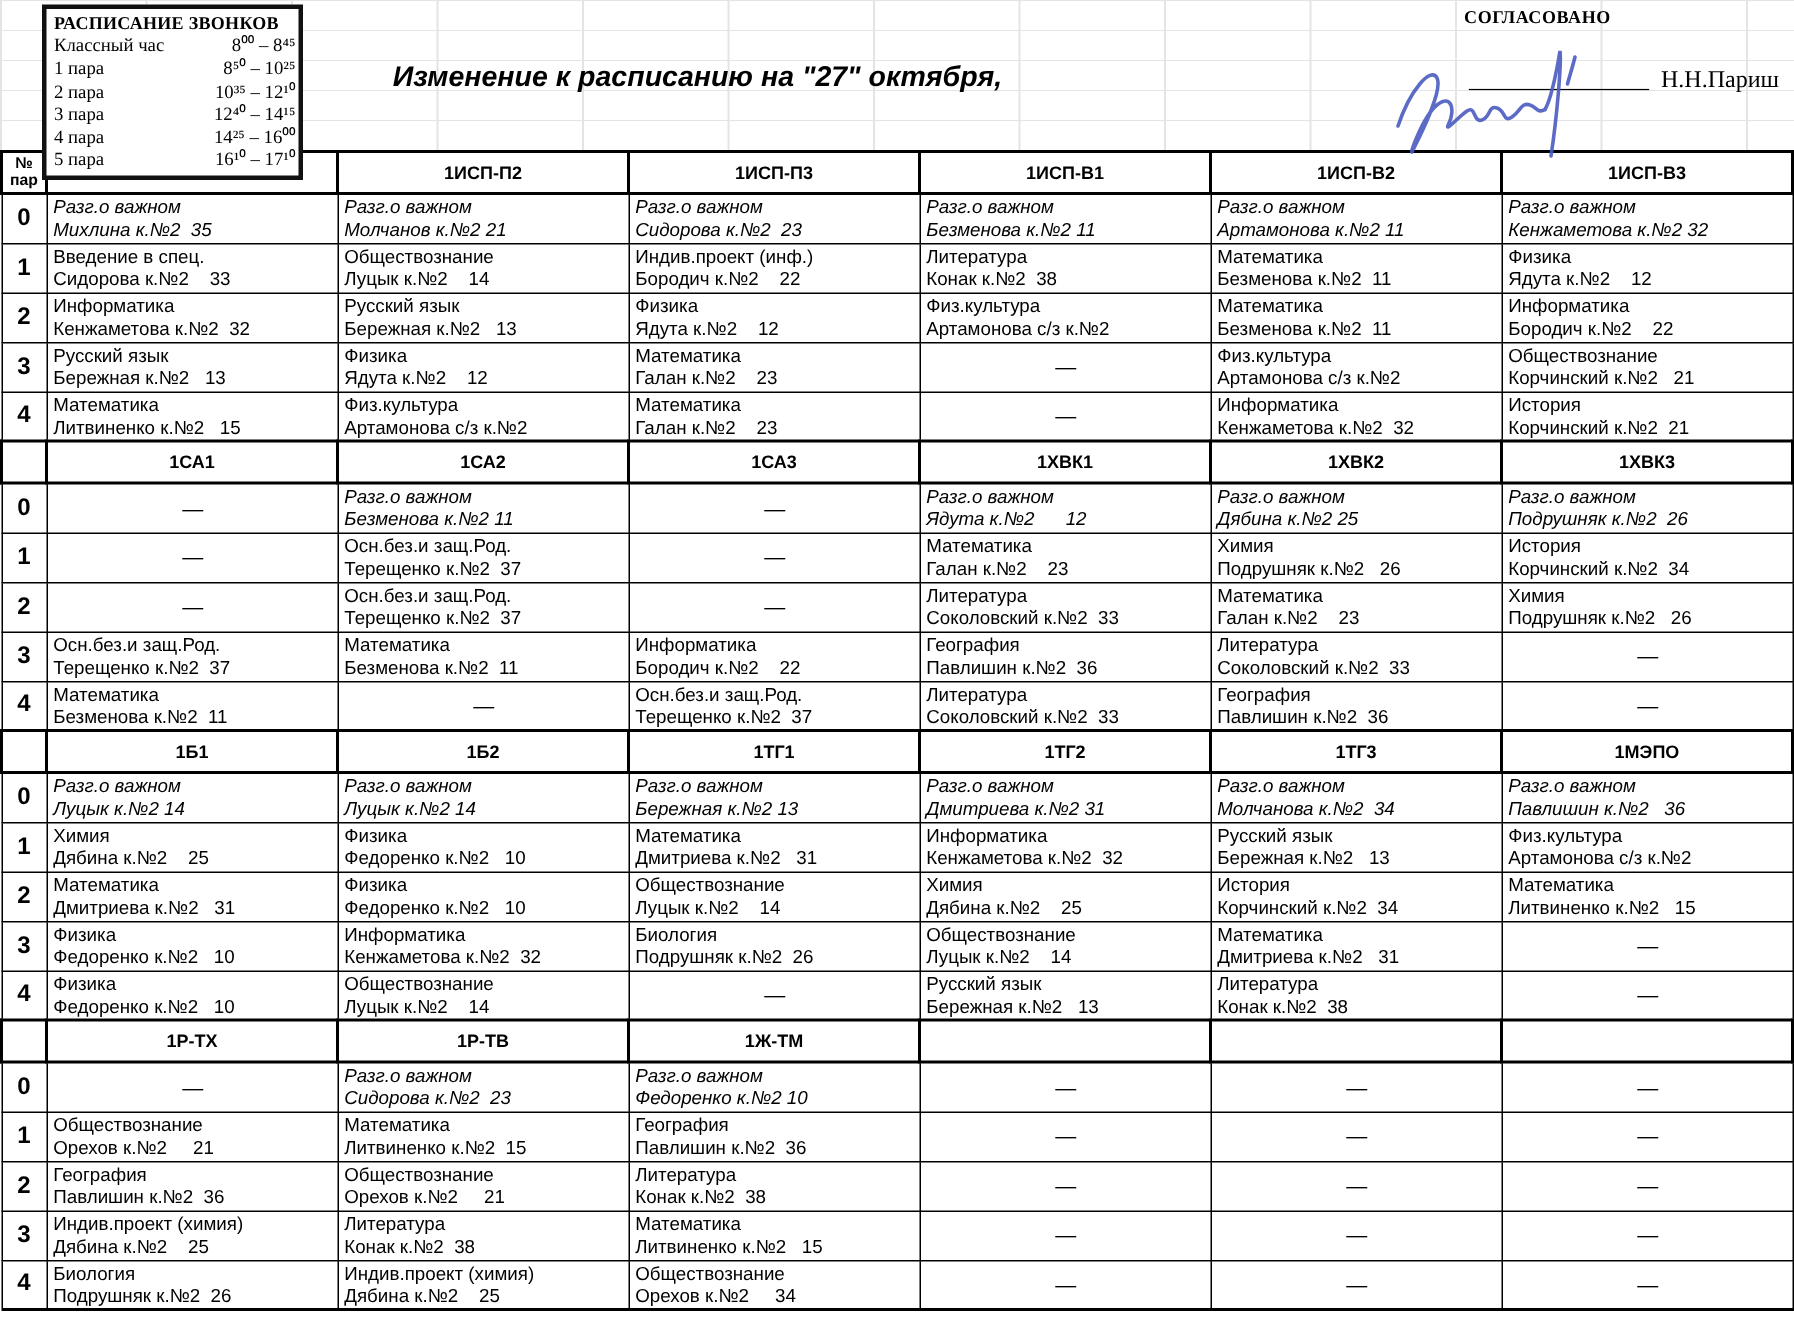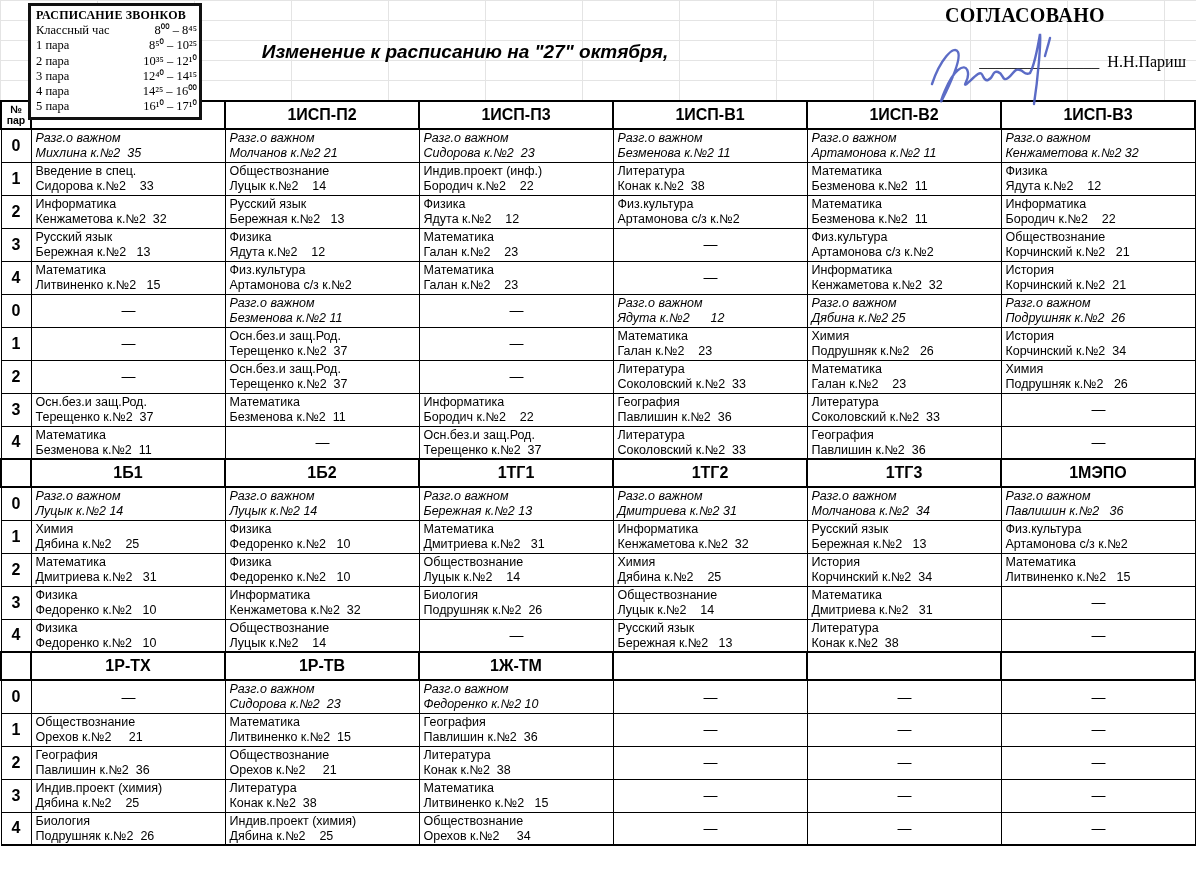--- a/index.html
+++ b/index.html
@@ -28,35 +28,35 @@
 
   .title-block {
     position:absolute; left:215px; top:38px; width:500px; text-align:center;
     font-size:19px; font-weight:bold; font-style:italic; color:#000; line-height:27px;
   }
 
   .approval {
     position:absolute; right:6px; top:4px; width:330px;
     font-family:"Liberation Serif", serif; color:#000;
   }
-  .approval .head { font-weight:bold; font-size:20px; text-align:center; letter-spacing:.4px; }
+  .approval .head { font-weight:bold; font-size:12px; text-align:center; letter-spacing:.4px; }
   .approval .role { font-size:15px; text-align:center; margin-top:2px; }
   .approval .sigline { font-size:16px; text-align:right; margin-top:26px; padding-right:4px; }
   .approval .sig-svg { position:absolute; left:58px; top:22px; pointer-events:none; }
 
   
   table.sched { border-collapse:collapse; width:1196px; table-layout:fixed; }
   table.sched col.c-num { width:30px; }
   table.sched td, table.sched th { border:1px solid #000; }
   table.sched th.group-head, table.sched th.num-head {
     border:2px solid #000; background:#fff;
   }
   .section-header-row { height:28px; }
   .data-row { height:33px; }
-  th.group-head { font-size:16px; font-weight:bold; text-align:center; font-family:"Liberation Sans", sans-serif; }
+  th.group-head { font-size:12px; font-weight:bold; text-align:center; font-family:"Liberation Sans", sans-serif; }
   th.num-head { font-size:10.5px; font-weight:bold; line-height:11px; text-align:center; }
   td.num { text-align:center; font-weight:bold; font-size:16px; border-left:2px solid #000; border-right:2px solid #000; }
   td.cell {
     font-size:12.5px; line-height:15.2px; padding:1px 3px 0 4px;
     vertical-align:middle; border-left:2px solid #000; border-right:2px solid #000;
     white-space:pre-wrap; overflow:hidden;
   }
   td.cell .subject { font-weight:normal; }
   td.cell .teacher { }
   tr.rv td.cell { font-style:italic;margin-left:46px; }
@@ -180,20 +180,29 @@
         </tr>
         <tr class="data-row">
           <td class="num">4</td>
           <td class="cell"><div class="subject">Математика</div><div class="teacher">Литвиненко к.№2   15</div></td>
           <td class="cell"><div class="subject">Физ.культура</div><div class="teacher">Артамонова с/з к.№2</div></td>
           <td class="cell"><div class="subject">Математика</div><div class="teacher">Галан к.№2    23</div></td>
           <td class="cell dash">—</td>
           <td class="cell"><div class="subject">Информатика</div><div class="teacher">Кенжаметова к.№2  32</div></td>
           <td class="cell"><div class="subject">История</div><div class="teacher">Корчинский к.№2  21</div></td>
         </tr>
+        <tr class="section-header-row">
+          <th class="num-head"></th>
+          <th class="group-head">1СА1</th>
+          <th class="group-head">1СА2</th>
+          <th class="group-head">1СА3</th>
+          <th class="group-head">1ХВК1</th>
+          <th class="group-head">1ХВК2</th>
+          <th class="group-head">1ХВК3</th>
+        </tr>
         <tr class="data-row rv">
           <td class="num">0</td>
           <td class="cell dash">—</td>
           <td class="cell"><div class="subject">Разг.о важном</div><div class="teacher">Безменова к.№2 11</div></td>
           <td class="cell dash">—</td>
           <td class="cell"><div class="subject">Разг.о важном</div><div class="teacher">Ядута к.№2      12</div></td>
           <td class="cell"><div class="subject">Разг.о важном</div><div class="teacher">Дябина к.№2 25</div></td>
           <td class="cell"><div class="subject">Разг.о важном</div><div class="teacher">Подрушняк к.№2  26</div></td>
         </tr>
         <tr class="data-row">

